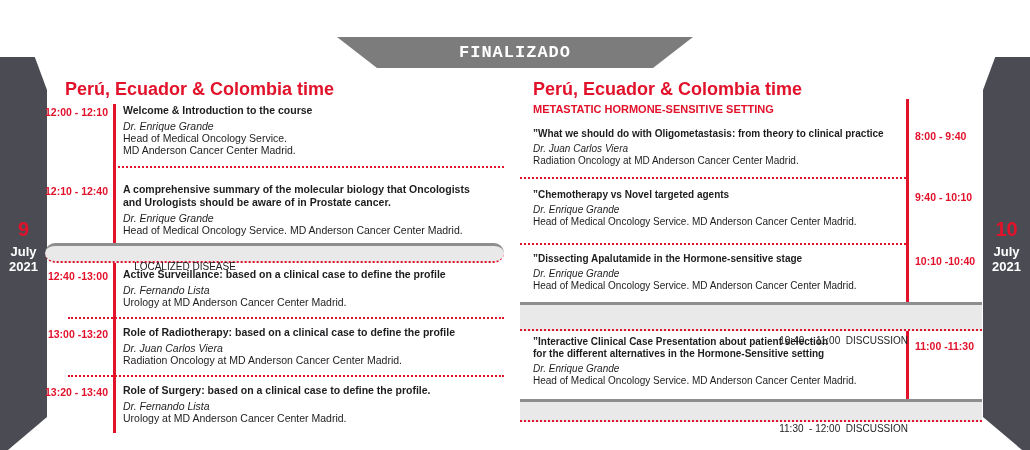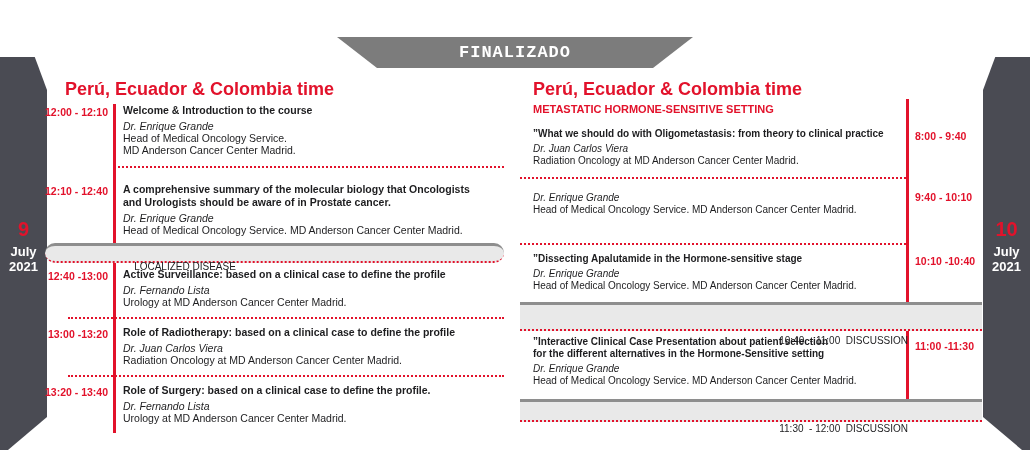--- a/index.html
+++ b/index.html
@@ -135,20 +135,21 @@
   <div class="time time-right" style="top:130px">8:00 - 9:40</div>
   <div class="session session-right" style="top:128px">
     <div class="s-title">”What we should do with Oligometastasis: from theory to clinical practice</div>
     <div class="s-speaker">Dr. Juan Carlos Viera</div>
     <div class="s-affil">Radiation Oncology at MD Anderson Cancer Center Madrid.</div>
   </div>
   <div class="dotsep" style="left:520px; top:177px; width:386px"></div>
 
   <div class="time time-right" style="top:191px">9:40 - 10:10</div>
   <div class="session session-right" style="top:189px">
+    <div class="s-title">”Chemotherapy vs Novel targeted agents</div>
     <div class="s-speaker">Dr. Enrique Grande</div>
     <div class="s-affil">Head of Medical Oncology Service. MD Anderson Cancer Center Madrid.</div>
   </div>
   <div class="dotsep" style="left:520px; top:243px; width:386px"></div>
 
   <div class="time time-right" style="top:255px">10:10 -10:40</div>
   <div class="session session-right" style="top:253px">
     <div class="s-title">”Dissecting Apalutamide in the Hormone-sensitive stage</div>
     <div class="s-speaker">Dr. Enrique Grande</div>
     <div class="s-affil">Head of Medical Oncology Service. MD Anderson Cancer Center Madrid.</div>

